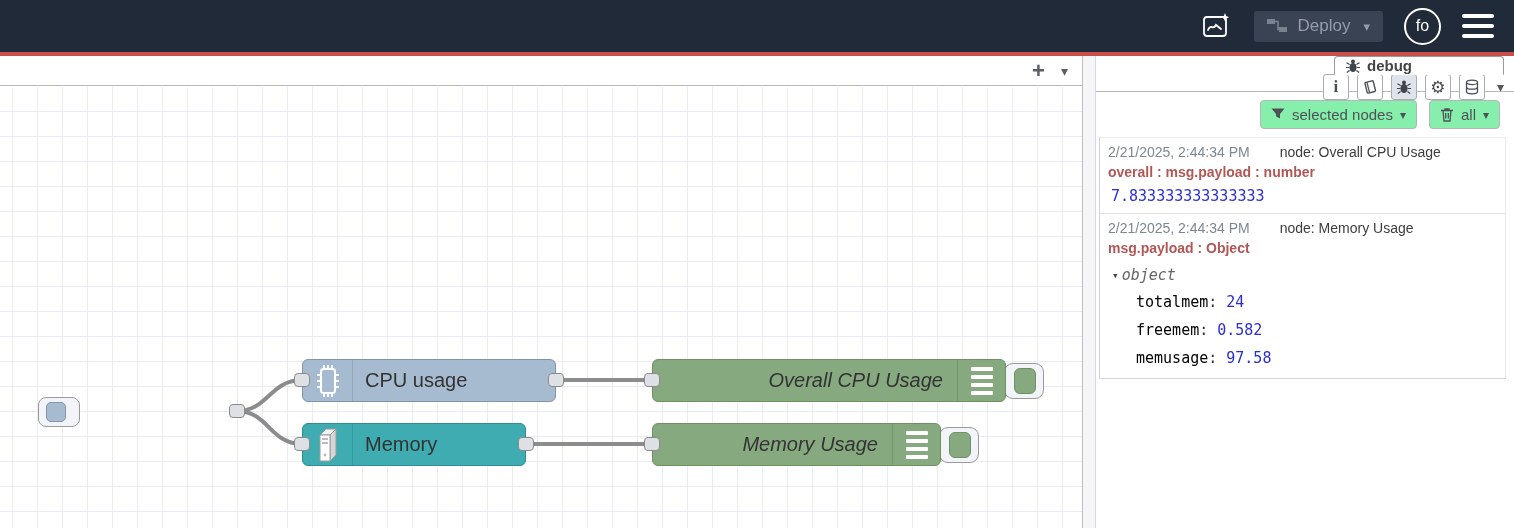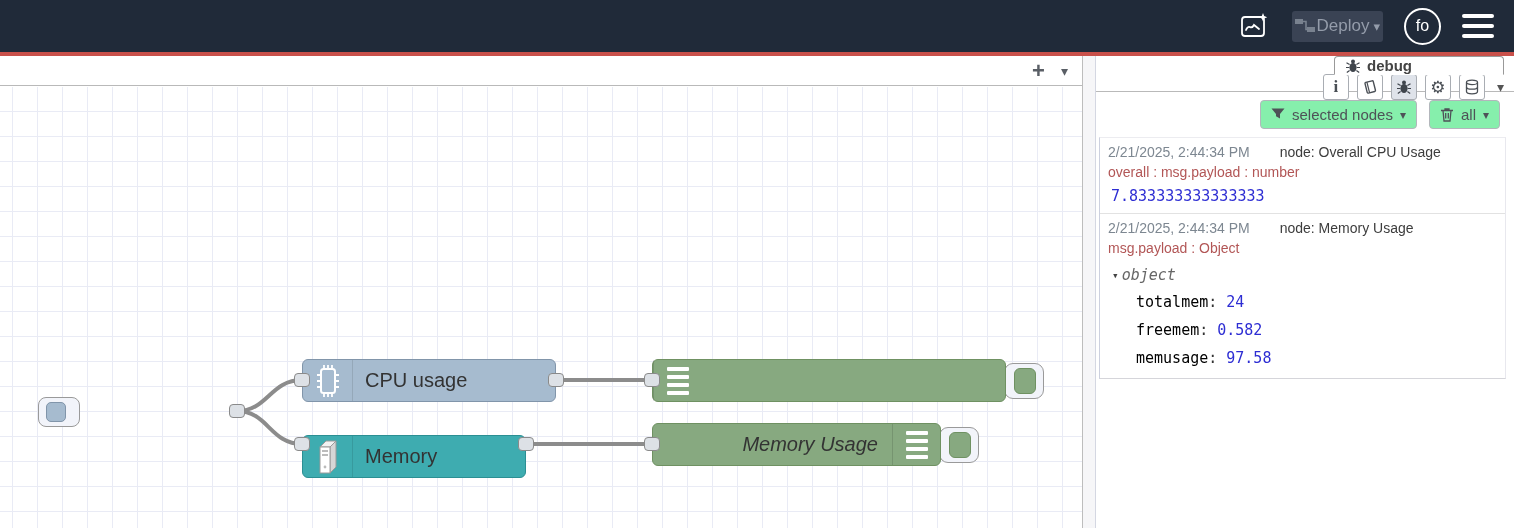--- a/index.html
+++ b/index.html
@@ -1,21 +1,21 @@
 <!DOCTYPE html>
 <html><head>
 <meta charset="utf-8">
 <style>
   * { margin:0; padding:0; box-sizing:border-box; }
   html,body { width:1514px; height:528px; overflow:hidden; font-family:"Liberation Sans", sans-serif; background:#fff; }
 
   
   .header { height:52px; background:#202a39; display:flex; align-items:center; justify-content:flex-end; padding-right:20px; gap:21px; }
   .hdr-iconbtn { width:34px; height:34px; display:flex; align-items:center; justify-content:center; cursor:pointer; }
-  .deploy-btn { height:31px; background:#3a4354; border-radius:3px; display:flex; align-items:center; padding:0 3px; color:#949caa; font-size:17px; }
+  .deploy-btn { height:31px; background:#3a4354; border-radius:3px; display:flex; align-items:center; gap:9px; padding:0 13px; color:#949caa; font-size:17px; }
   .deploy-caret { font-size:13px; color:#949caa; margin-left:4px; }
   .avatar { width:37px; height:37px; border-radius:50%; border:2.5px solid #fff; color:#fff; font-size:16px; display:flex; align-items:center; justify-content:center;text-align:center; }
   .burger { width:32px; height:24px; display:flex; flex-direction:column; justify-content:space-between; cursor:pointer; }
   .burger div { height:4px; background:#fff; border-radius:2px; }
   .red-line { height:4px; background:#c9504a; }
 
   
   .main { display:flex; height:472px; }
   .canvas-col { width:1082px; position:relative; background:#fff; }
   .canvas-tabbar { height:30px; background:#fff; border-bottom:1px solid #b9b9b9; display:flex; align-items:center; justify-content:flex-end; gap:16px; padding-right:14px; }
@@ -29,21 +29,21 @@
   
   .node { position:absolute; border-radius:6px; border:1px solid; display:flex; font-size:20px; color:#333; z-index:2; }
   .port { position:absolute; width:16px; height:14px; background:#dde1e6; border:1px solid #8a8a8a; border-radius:4px; z-index:3; }
   .icon-sec { display:flex; align-items:center; justify-content:center; }
   .node-inject { left:75px; top:304px; width:162px; height:42px; background:#a6bbcf; border-color:#8195aa; }
   .node-inject .icon-sec { width:46px; border-right:1px solid rgba(0,0,0,.12); }
   .node-inject .lbl { flex:1; display:flex; align-items:center; justify-content:center; }
   .inject-btn-outer { position:absolute; left:38px; top:310px; width:42px; height:30px; background:#f2f4fa; border:1px solid #9a9a9a; border-radius:8px; z-index:1; cursor:pointer; }
   .inject-btn-inner { position:absolute; left:46px; top:315px; width:20px; height:20px; background:#a6bbcf; border:1px solid #8195aa; border-radius:5px; z-index:1; }
   .node-cpu { left:302px; top:272px; width:254px; height:43px; background:#a6bbcf; border-color:#8195aa; }
-  .node-mem { left:302px; top:336px; width:224px; height:43px; background:#3eacb0; border-color:#2b8f93;margin-top:12px; }
+  .node-mem { left:302px; top:336px; width:224px; height:43px; background:#3eacb0; border-color:#2b8f93; }
   .node-cpu .icon-sec, .node-mem .icon-sec { width:50px; border-right:1px solid rgba(0,0,0,.10); }
   .node-cpu .lbl, .node-mem .lbl { flex:1; display:flex; align-items:center; padding-left:12px; }
   .node-debug { background:#87a980; border-color:#6f9162; }
   .node-overall { left:652px; top:272px; width:354px; height:43px; }
   .node-musage  { left:652px; top:336px; width:289px; height:43px;justify-content:space-between; }
   .node-debug .lbl { flex:1; font-style:italic; display:flex; align-items:center; justify-content:flex-end; padding-right:14px; }
   .debug-icon-sec { width:48px; border-left:1px solid rgba(0,0,0,.12); display:flex; flex-direction:column; align-items:center; justify-content:center; gap:4px; }
   .debug-icon-sec div { width:22px; height:4px; background:#fff; border-radius:1px; }
   .toggle-outer { position:absolute; width:40px; height:36px; background:#f2f4fa; border:1px solid #9a9a9a; border-radius:9px; z-index:1; cursor:pointer; }
   .toggle-inner { position:absolute; width:22px; height:26px; background:#87a980; border:1px solid #6f9162; border-radius:6px; z-index:1; }
@@ -63,21 +63,21 @@
   .sb-caret { color:#555; font-size:14px; margin-left:4px; cursor:pointer; }
   .filter-row { height:45px; display:flex; align-items:center; justify-content:flex-end; gap:12px; padding-right:14px; }
   .pill-btn { height:29px; border:1px solid #b3b6bc; border-radius:4px; background:#86efac; color:#4e5257; font-size:15px; display:flex; align-items:center; gap:7px; padding:0 10px; cursor:pointer; }
   .pill-caret { font-size:12px; color:#4e5257; }
 
   .messages { margin:0 8px 0 3px; border-left:1px solid #ccd0df; border-right:1px solid #e8e8ee; border-top:1px solid #ececf0; border-bottom:1px solid #d5d5da; }
   .msg { padding:4px 6px 6px 8px; border-bottom:1px solid #e2e2e2; font-size:14px; }
   .msg:last-child { border-bottom:none; }
   .msg-meta { color:#7d8791; display:flex; gap:30px; line-height:20px; }
   .msg-node { color:#3d3d3d; }
-  .msg-prop { color:#b25656; line-height:20px; }
+  .msg-prop { color:#b25656; line-height:20px;font-weight:bold; }
   .msg-value { font-family:"DejaVu Sans Mono", monospace; color:#2d2dd3; font-size:15px; margin-top:3px; padding:2px 0 2px 3px; }
   .tree { font-family:"DejaVu Sans Mono", monospace; font-size:15px; margin-top:4px; }
   .tree-root { display:flex; align-items:center; gap:3px; padding-left:4px; height:26px; }
   .tree-root .tcaret { font-size:11px; color:#444; }
   .tree-root .lbl { font-style:italic; color:#666; }
   .tree-row { padding-left:28px; height:28px; display:flex; align-items:center; }
   .k { color:#000000; }
   .colon { color:#333; margin-right:9px; }
   .v { color:#2d2dd3; }
 
@@ -156,20 +156,21 @@
           </svg>
         </div>
         <div class="lbl">Memory</div>
       </div>
       <div class="port" style="left:294px; top:350px;"></div>
       <div class="port" style="left:518px; top:350px;"></div>
 
       <div class="toggle-outer" style="left:1004px; top:276px;"></div>
       <div class="toggle-inner" style="left:1014px; top:281px;"></div>
       <div class="node node-debug node-overall">
+        <div class="lbl">Overall CPU Usage</div>
         <div class="debug-icon-sec">
             <div></div>
             <div></div>
             <div></div>
             <div></div>
           </div>
       </div>
       <div class="port" style="left:644px; top:286px;"></div>
 
       <div class="toggle-outer" style="left:939px; top:340px;"></div>

